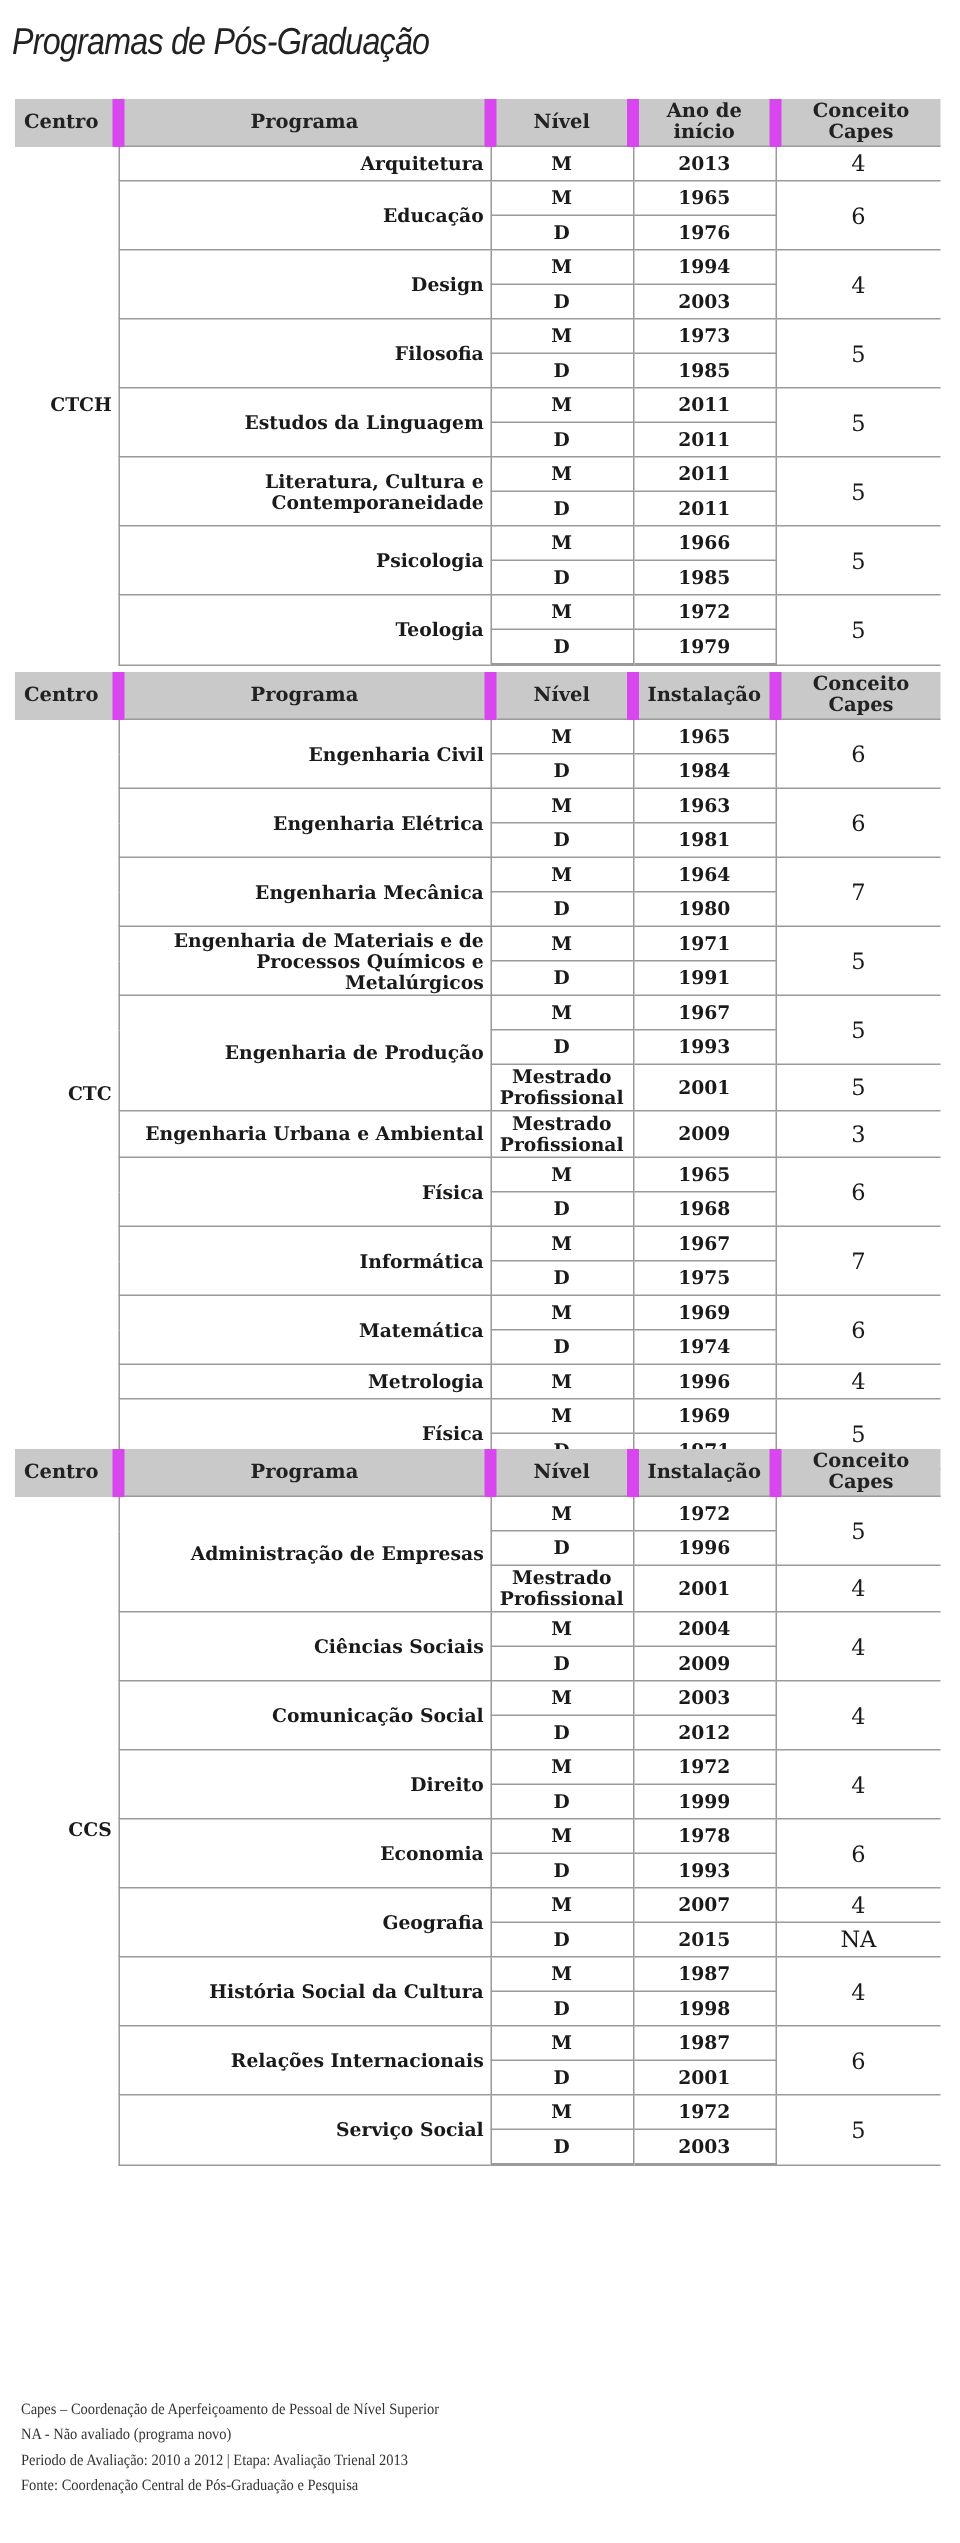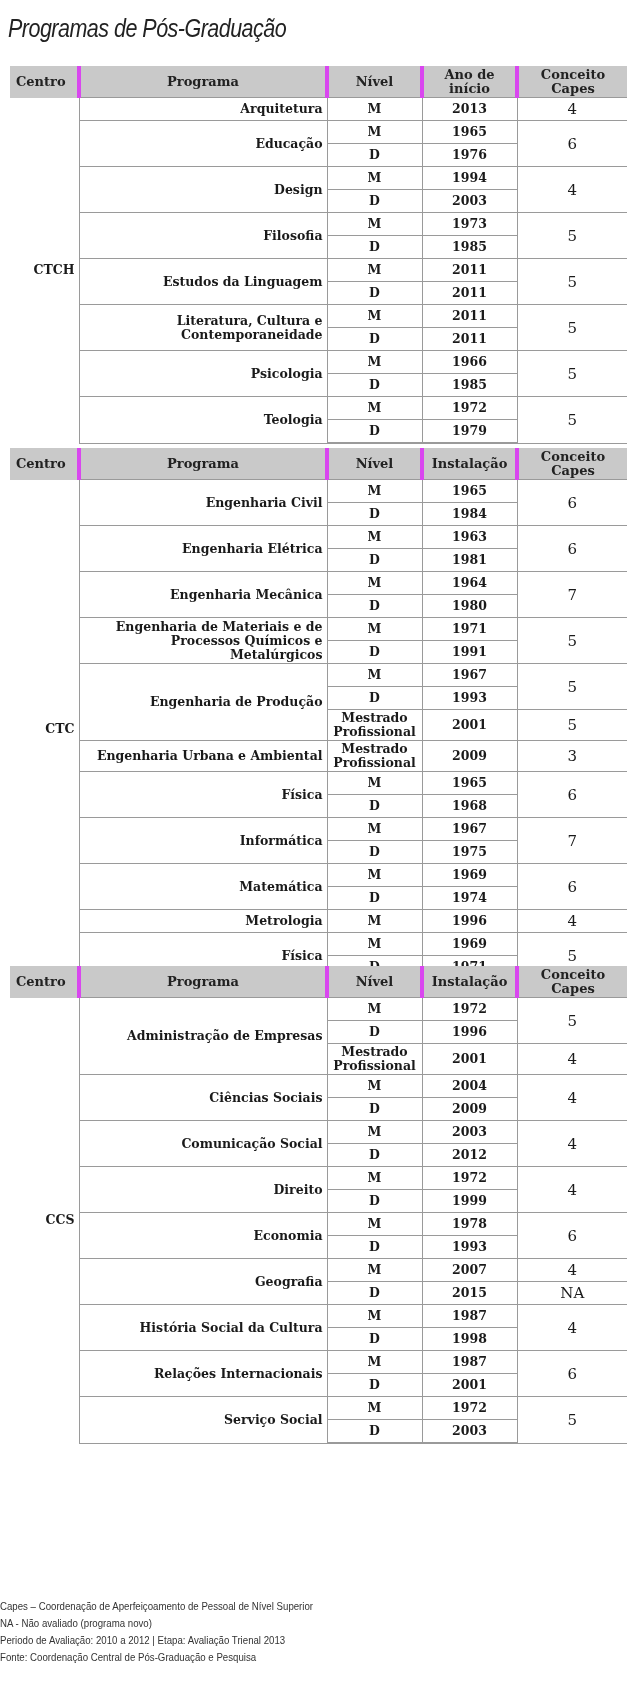--- a/index.html
+++ b/index.html
@@ -4,33 +4,33 @@
 <style>
   html, body { margin: 0; padding: 0; background: #ffffff; }
   body { width: 640px; height: 1695px; position: relative; overflow: hidden;
          font-family: "DejaVu Serif", "Liberation Serif", serif; color: #1a1a1a; }
   .page-title { position: absolute; left: 8px; top: 14px; margin: 0;
     font-family: "Liberation Sans", sans-serif; font-style: italic; font-weight: normal;
     font-size: 25px; letter-spacing: -0.6px; color: #222; transform: scaleX(0.86); transform-origin: left; }
   table.prog { position: absolute; left: 10px; width: 617px; border-collapse: collapse;
     table-layout: fixed; font-size: 12.5px; }
   table.prog th { background: #c9c9c9; font-weight: bold; font-size: 13px; color: #222;
-    border-left: 4px solid #d946ef; padding: 0 2px; line-height: 14px; height: 31px; }
+    border-left: 8px solid #d946ef; padding: 0 2px; line-height: 14px; height: 31px; }
   table.prog th:first-child { border-left: none; text-align: left; padding-left: 6px; margin-top: 32px; }
   table.prog td { border: 1.5px solid #9a9a9a; padding: 0 4px; height: 22px; line-height: 14px;
     font-weight: bold; text-align: center; }
   table.prog td.centro { border: none; text-align: right; padding-left: 6px; }
   table.prog td.programa { text-align: right; padding-left: 6px; }
   table.prog td.conceito { font-weight: normal; font-size: 15px; border-right: none; }
   table.prog td.two-line { height: 30px; }
   table.prog tr:last-child td { border-bottom: 2px solid #9a9a9a; }
   col.c-centro { width: 69px; } col.c-prog { width: 248px; } col.c-nivel { width: 95px; }
   col.c-ano { width: 95px; } col.c-conc { width: 110px; }
-  .notes { position: absolute; left: 0; top: 1598px; font-size: 10.5px; line-height: 17px; color: #333;
-    font-family: Liberation Sans, sans-serif; }
+  .notes { position: absolute; left: 14px; top: 1598px; font-size: 10.5px; line-height: 17px; color: #333;
+    font-family: Liberation Serif, serif; }
   .notes div { transform: scaleX(0.92); transform-origin: left; white-space: nowrap; }
 </style>
 </head>
 <body>
 
 <h1 class="page-title">Programas de Pós-Graduação</h1>
 
 <table class="prog" id="t0" style="top:66px">
     <colgroup>
       <col class="c-centro">

